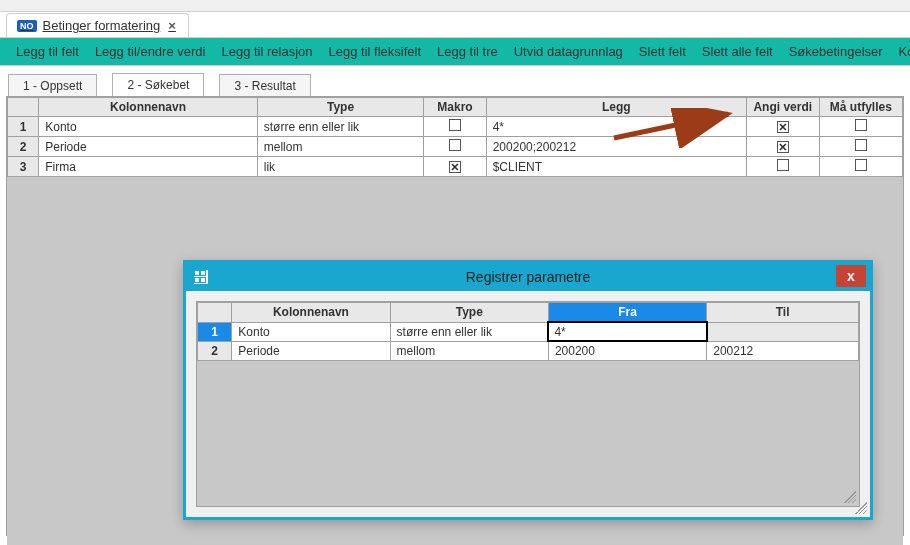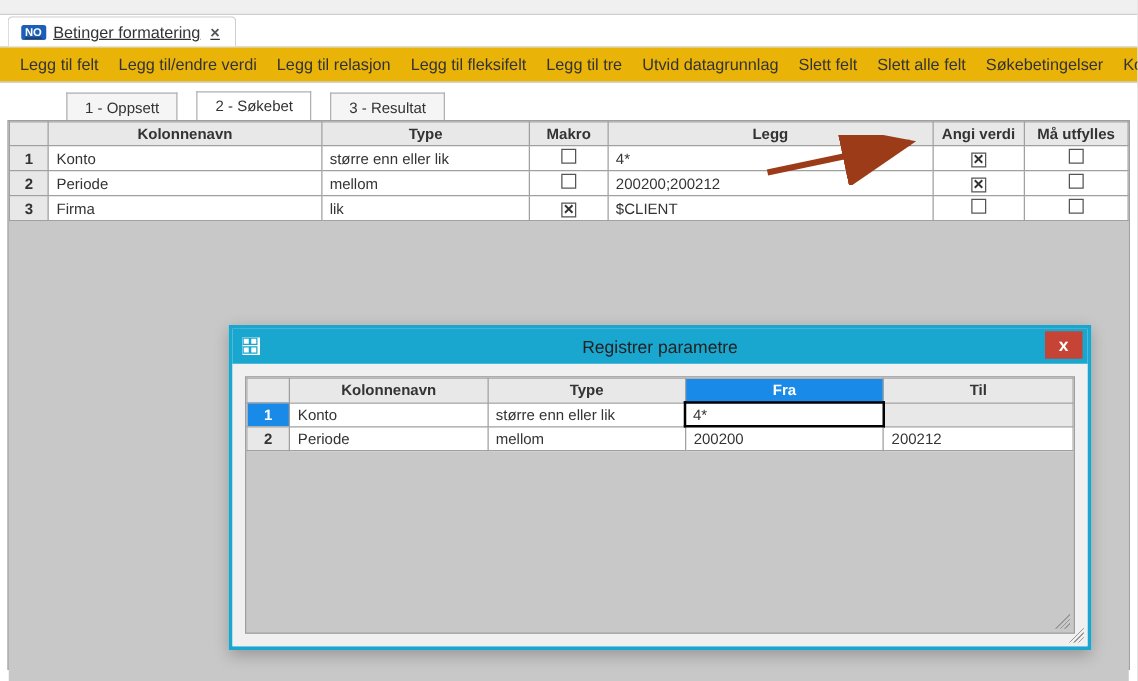--- a/index.html
+++ b/index.html
@@ -56,21 +56,21 @@
   }
   
   .menu-row {
     height: 28px;
     display: flex;
     align-items: center;
     gap: 0;
     padding: 0 8px;
     border-bottom: 1px solid #d0d0d0;
     font-size: 13px;
-    background: #eab308;
+    background: #14b8a6;
   }
   .menu-item {
     padding: 4px 8px;
     cursor: pointer;
     color: #333;
     white-space: nowrap;
   }
   
   .sub-tab-row {
     height: 26px;
@@ -82,21 +82,20 @@
   }
   .sub-tab {
     padding: 4px 14px;
     border: 1px solid #b0b0b0;
     border-bottom: none;
     background: #f5f5f5;
     font-size: 12px;
     cursor: pointer;
     position: relative;
     top: 1px;
-    margin-left: 45px;
   }
   .sub-tab.active {
     background: #fff;
     border-bottom: 1px solid #fff;
     font-weight: normal;
   }
   .sub-tab + .sub-tab { margin-left: 15px; }
   
   .grid-wrapper {
     border: 1px solid #a0a0a0;

